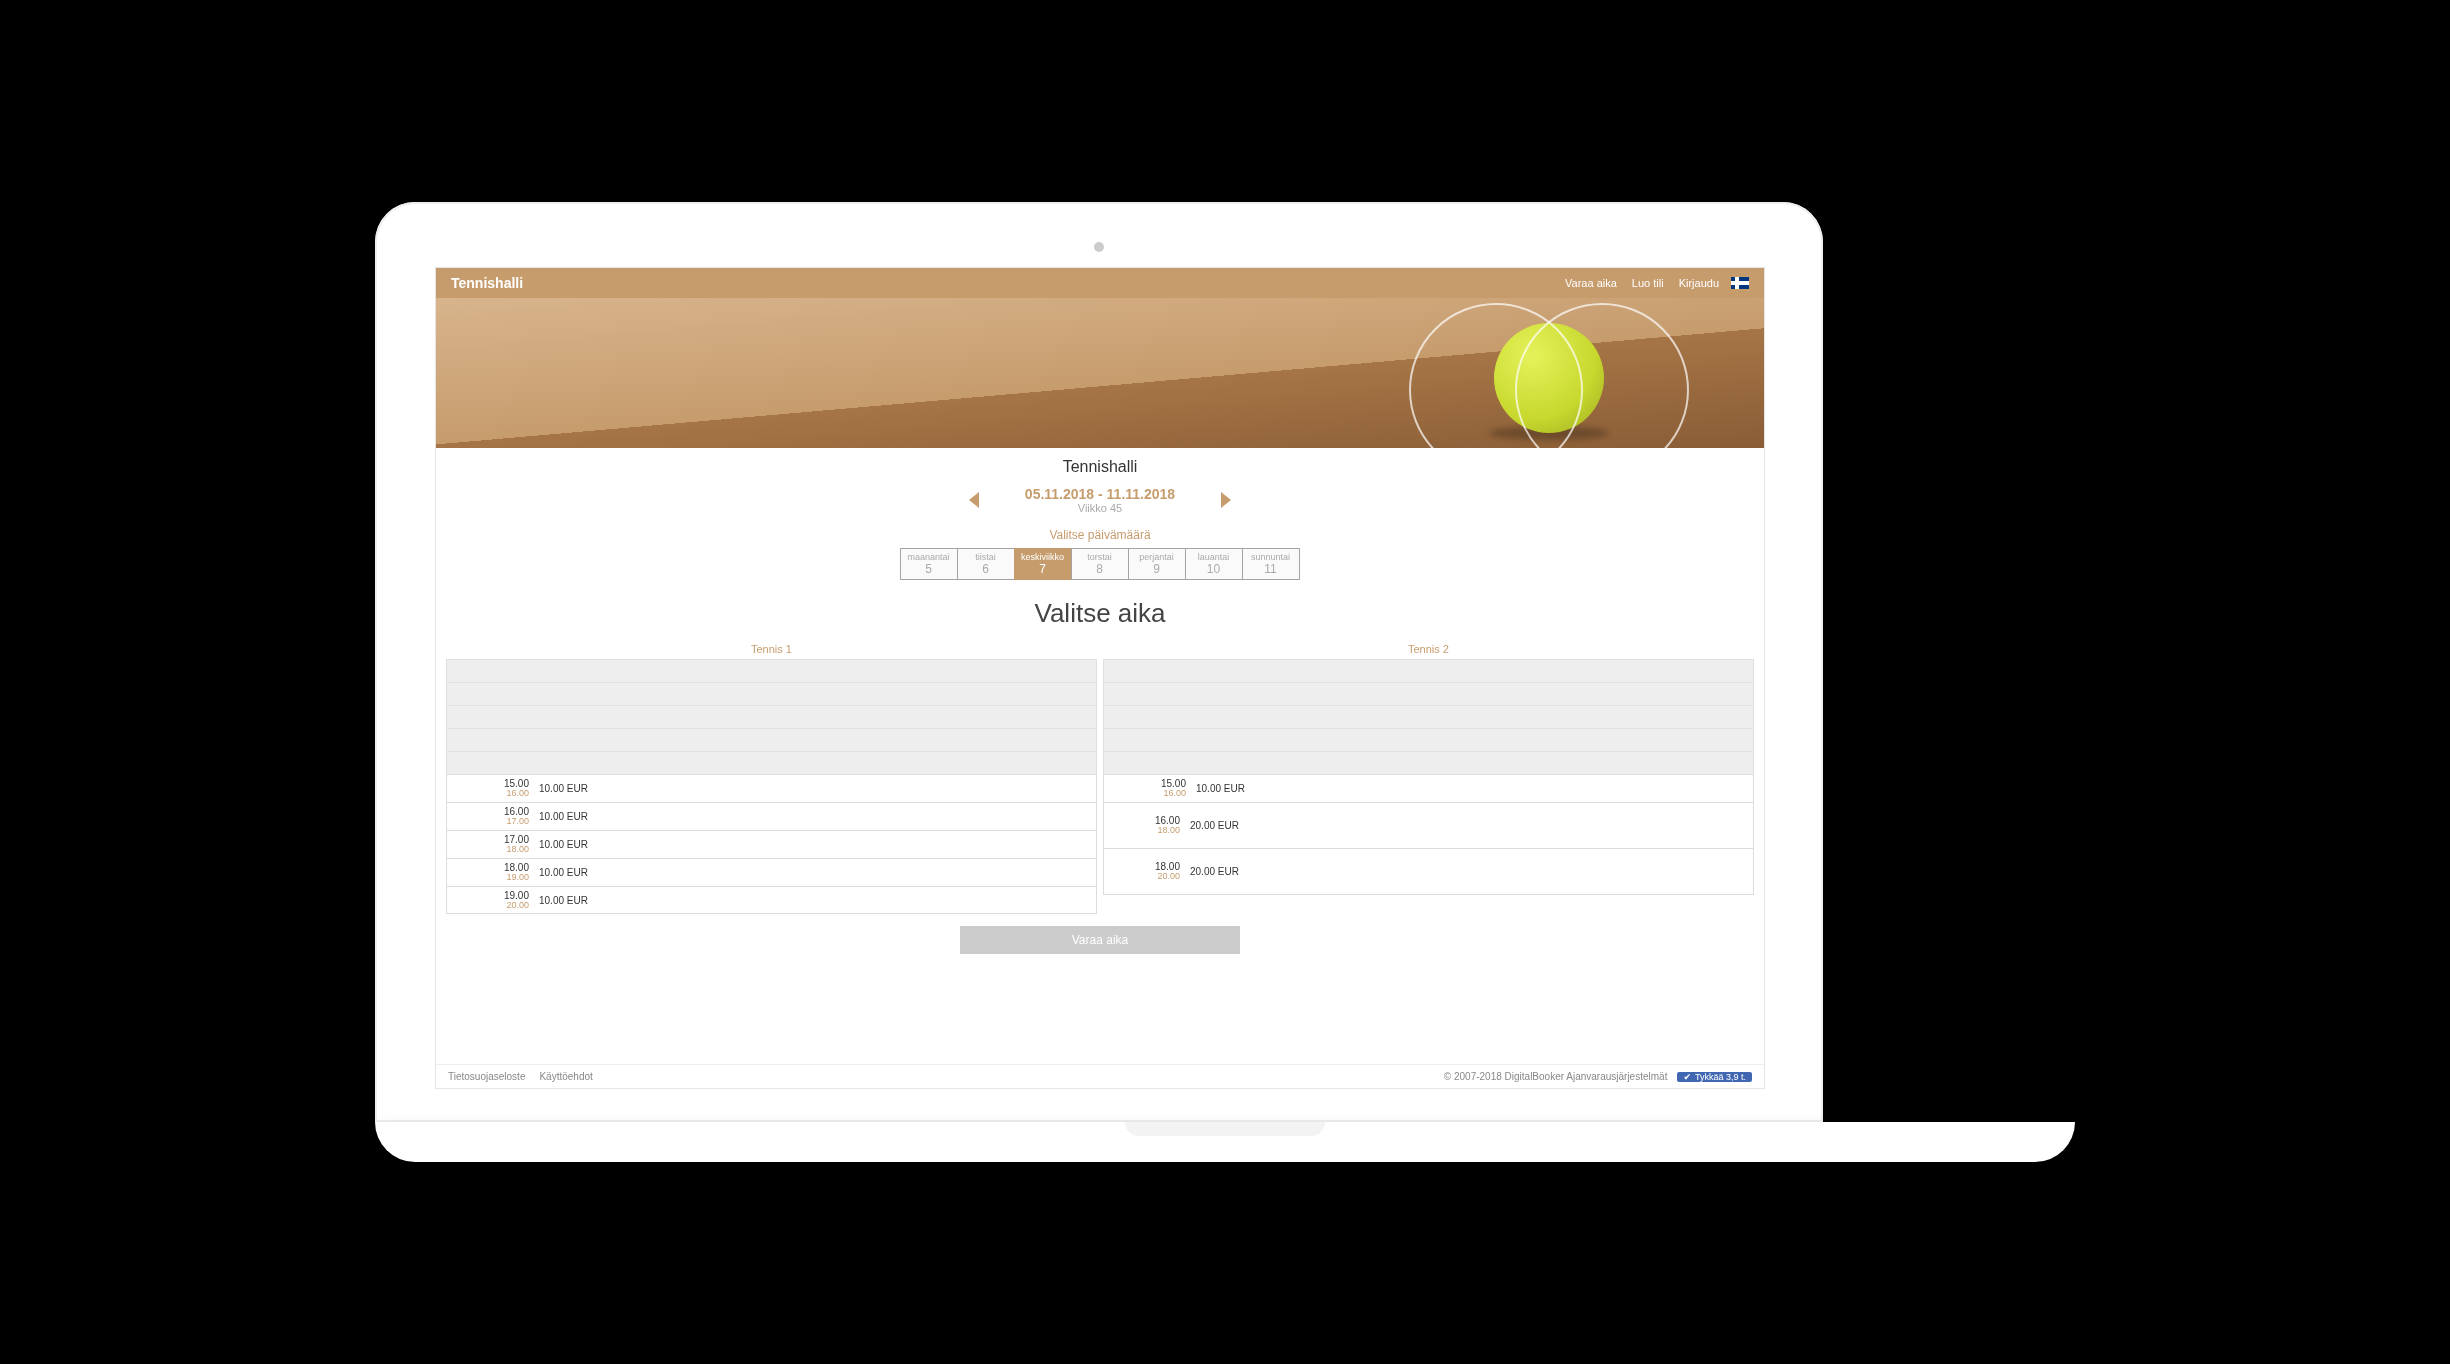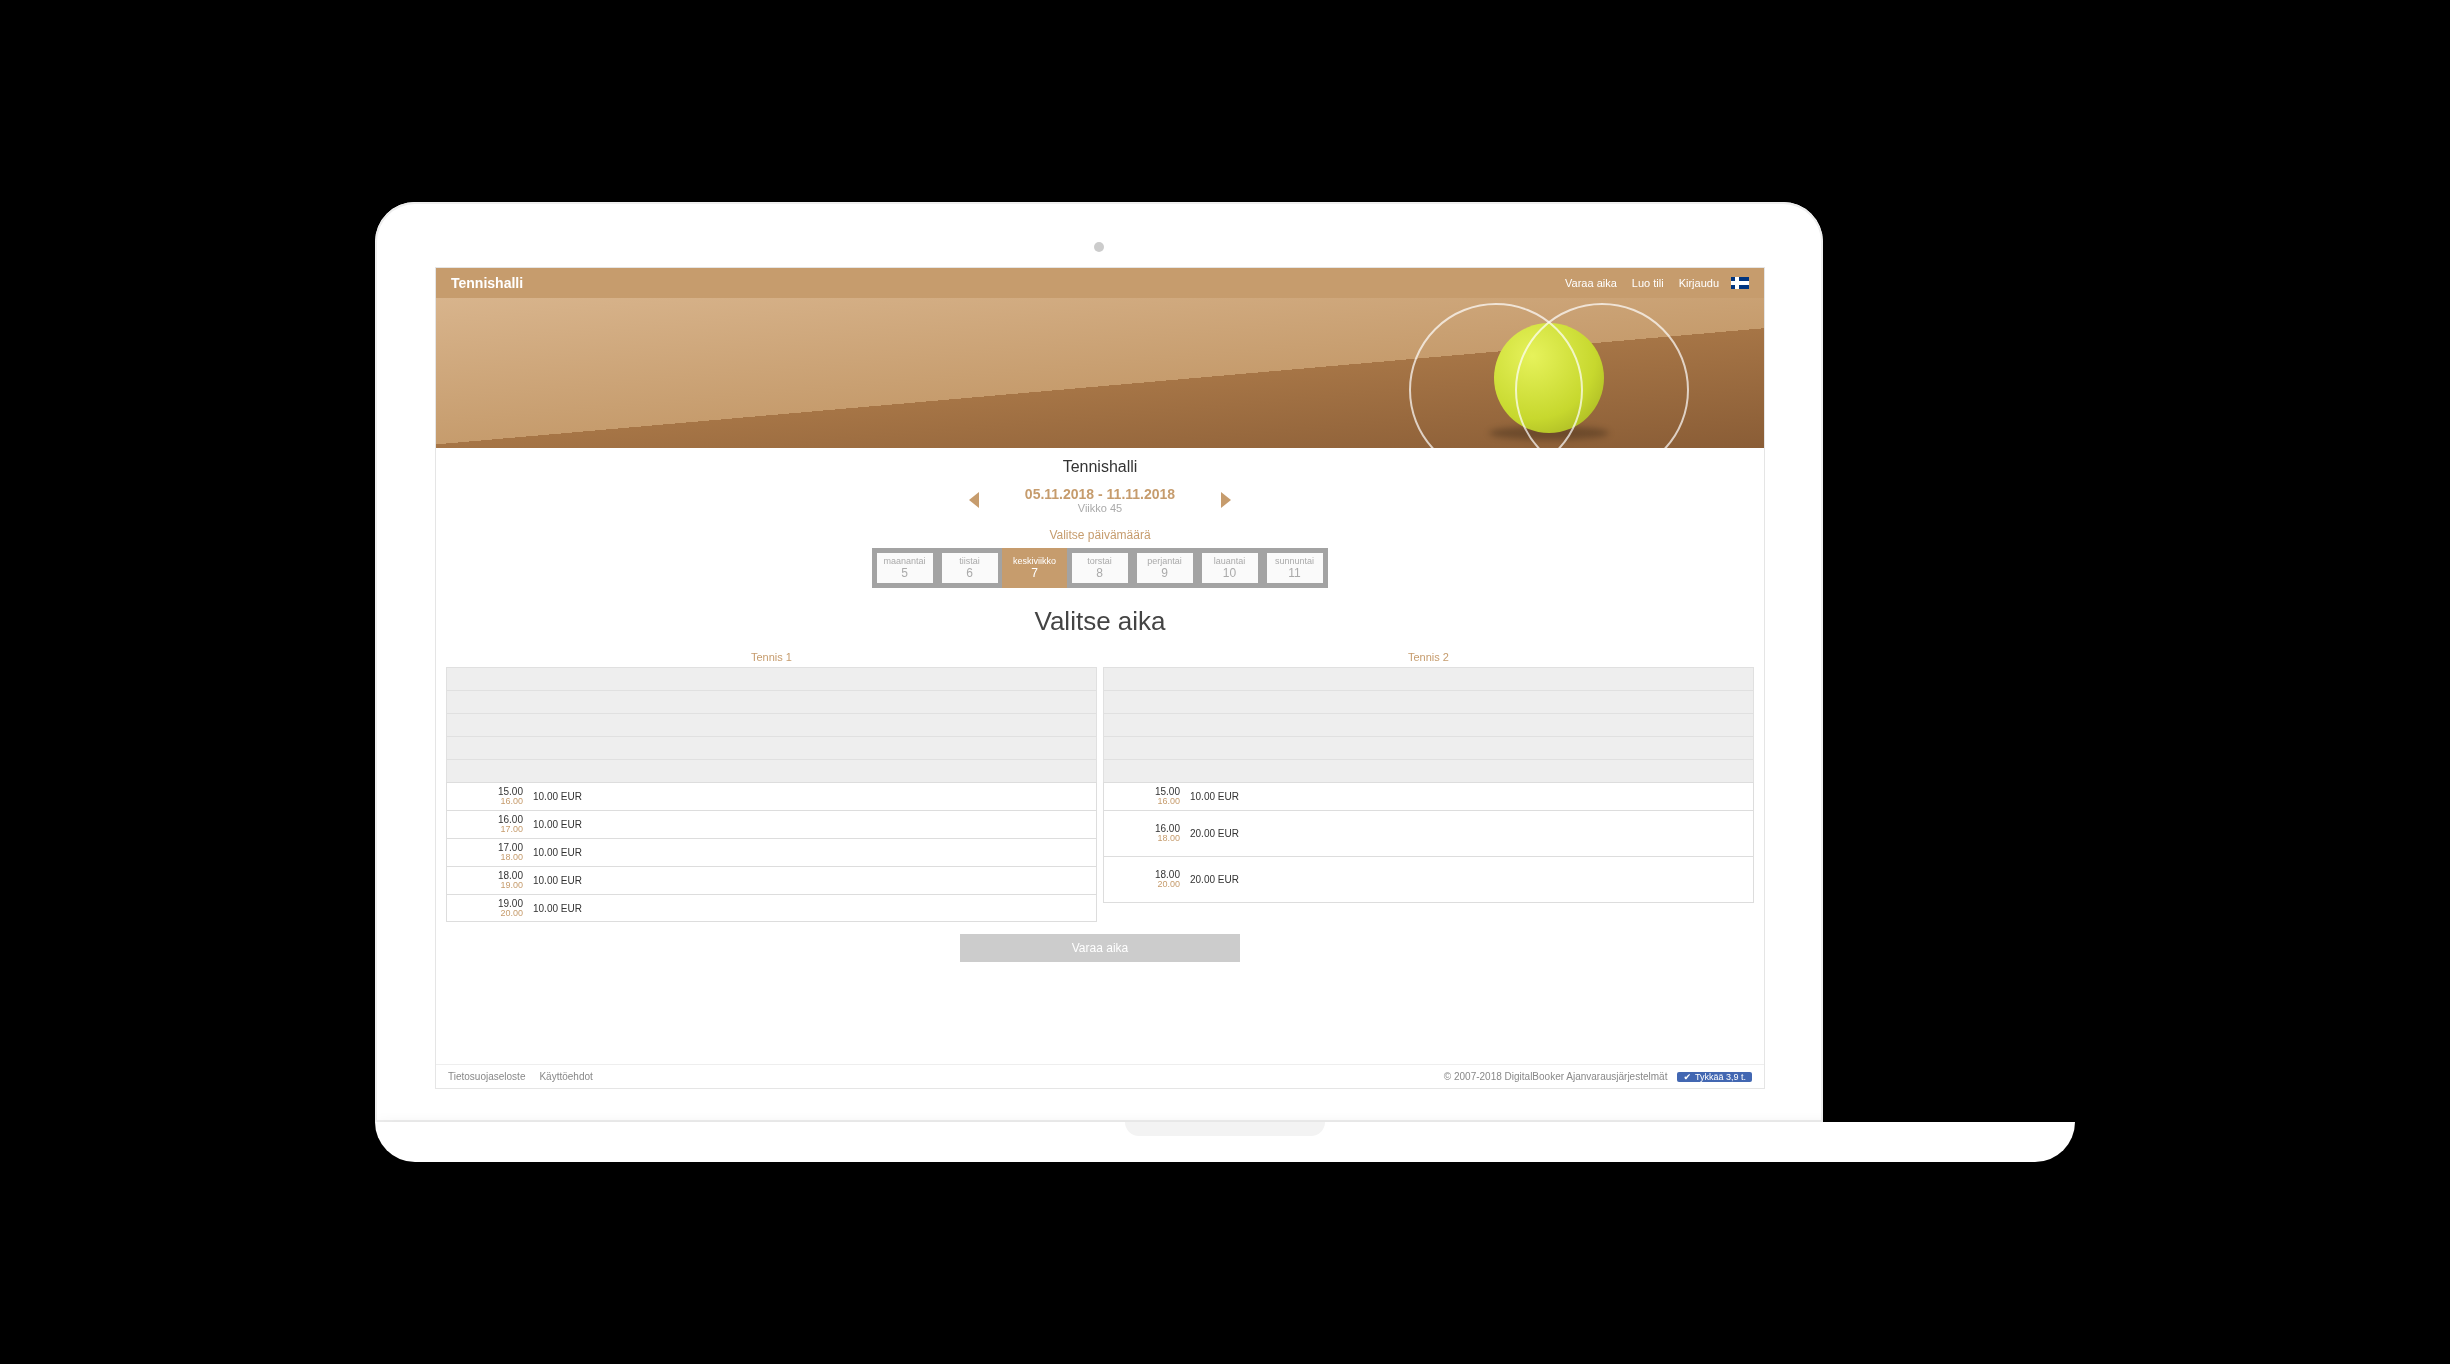--- a/index.html
+++ b/index.html
@@ -29,33 +29,33 @@
 
   .week-nav{display:flex;align-items:center;justify-content:center;gap:46px;color:#c69c6d;font-size:14px;font-weight:bold}
   .chev{width:0;height:0;border-top:8px solid transparent;border-bottom:8px solid transparent;cursor:pointer}
   .chev.left{border-right:10px solid #c69c6d}
   .chev.right{border-left:10px solid #c69c6d}
   .week-nav .wk{font-size:11px;font-weight:normal;display:block;color:#aaa}
 
   .sel-date-label{text-align:center;color:#c69c6d;font-size:12px;margin:14px 0 6px}
 
   .days{display:flex;justify-content:center}
-  .day{width:56px;border:5px solid #a3a3a3;text-align:center;padding:3px 0;font-size:9px;color:#aaa;cursor:pointer;background:#fafafa;margin-left:-1px}
+  .day{width:56px;border:1px solid #a3a3a3;text-align:center;padding:3px 0;font-size:9px;color:#aaa;cursor:pointer;background:#fafafa;margin-left:-1px}
   .day .num{font-size:12px;display:block}
   .day.active{background:#c69c6d;color:#fff;border-color:#c69c6d}
 
   h2.sel-time{text-align:center;font-weight:normal;font-size:26px;color:#444;margin:18px 0 10px}
 
   .courts{display:flex;gap:6px;padding:0 10px}
   .court{flex:1}
   .court-name{text-align:center;color:#c69c6d;font-size:11px;padding:4px 0}
   .grey-block{background:#eee;border:1px solid #e0e0e0}
   .grey-row{height:22px;border-bottom:1px solid #e0e0e0}
   .grey-row:last-child{border-bottom:none}
-  .slot{border:1px solid #ddd;margin-top:-1px;display:flex;align-items:center;font-size:10px;background:#fff;padding:3px 6px;cursor:pointer}
+  .slot{border:1px solid #ddd;margin-top:-1px;display:flex;align-items:center;font-size:10px;background:#fff;padding:3px 12px;cursor:pointer}
   .slot.tall{padding:12px 6px}
   .slot .t{text-align:right;line-height:1.1;width:70px;color:#333}
   .slot .t .end{color:#c69c6d;font-size:9px}
   .slot .price{margin-left:10px;color:#333}
 
   .book-btn{display:block;margin:12px auto;background:#ccc;color:#fff;border:none;width:280px;height:28px;font-size:12px;cursor:not-allowed}
 
   .footer{position:absolute;bottom:0;left:0;right:0;border-top:1px solid #eee;font-size:10px;color:#888;padding:6px 12px;display:flex;align-items:center;background:#fff}
   .footer a{color:#888;text-decoration:none;margin-right:14px}
   .footer .spacer{flex:1}

